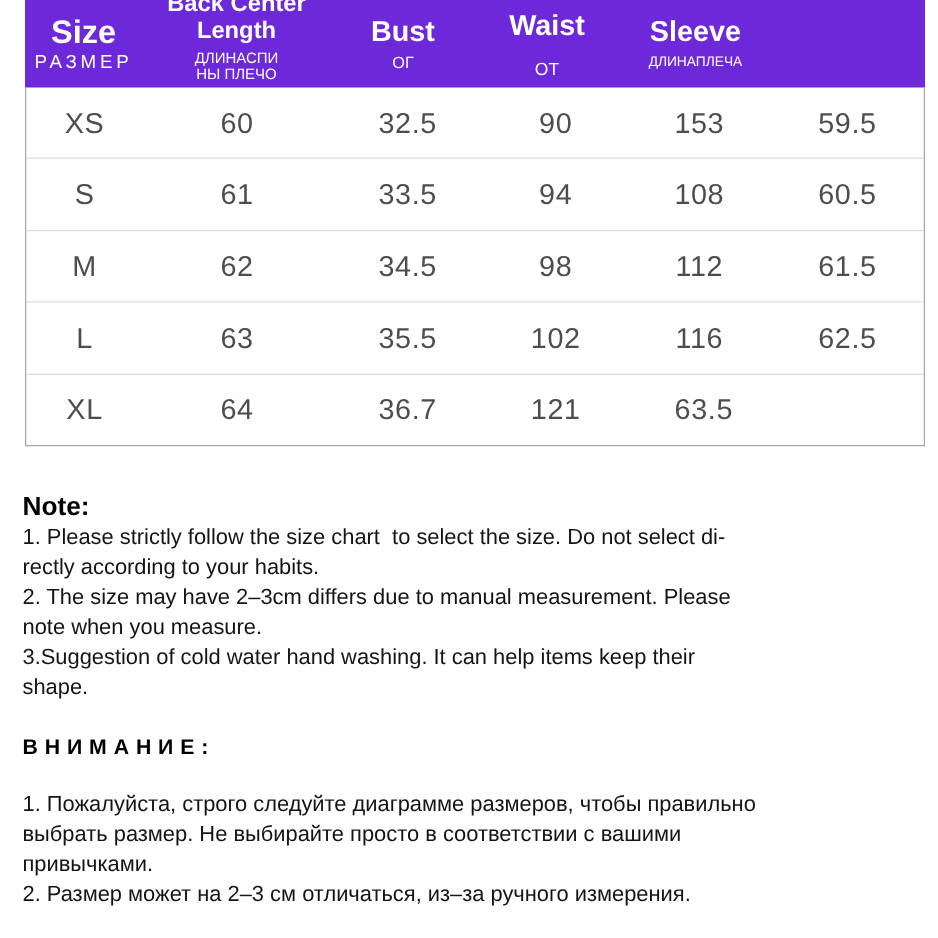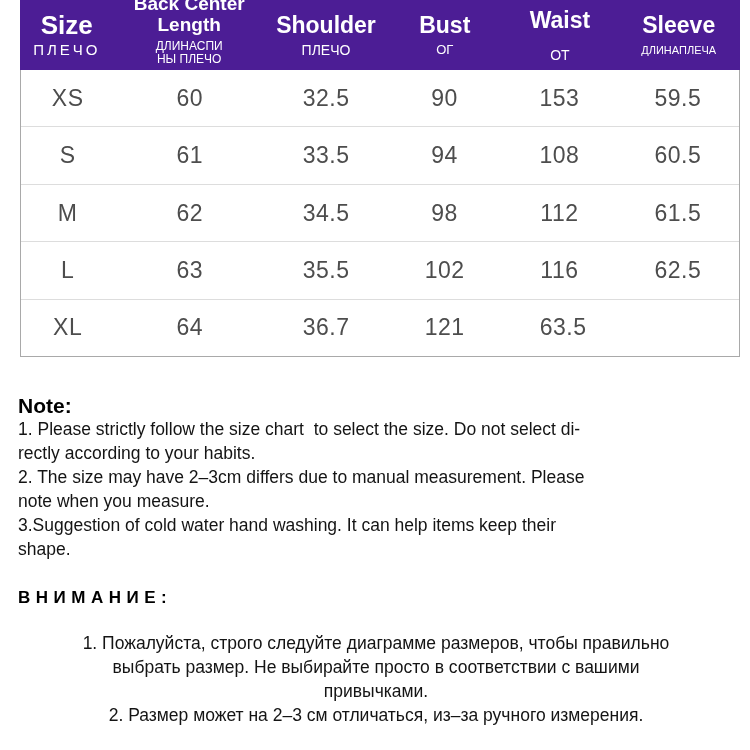--- a/index.html
+++ b/index.html
@@ -11,21 +11,21 @@
     overflow: hidden;
     font-family: "Liberation Sans", sans-serif;
   }
 
   
   .size-table { position: absolute; left: 20px; top: 0; width: 720px; }
 
   .thead {
     display: flex;
     height: 70px;
-    background: #4c1d95;
+    background: #6d28d9;
     color: #ffffff;
     overflow: hidden;
   }
   .th {
     display: flex;
     flex-direction: column;
     justify-content: center;
     align-items: center;
     text-align: center;
     box-sizing: border-box;
@@ -79,43 +79,39 @@
     white-space: pre-wrap;
   }
   .attn-title {
     margin-top: 27px;
     font-size: 17px;
     font-weight: bold;
     letter-spacing: 5.5px;
     color: #000000;
     line-height: 20px;
   }
-  .para-ru { margin-top: 23px; text-align: center; }
+  .para-ru { margin-top: 23px; }
 </style>
 </head>
 <body>
 
 <div class="page">
 
   <div class="size-table">
 
     <div class="thead">
       <div class="th c0">
         <span class="en">Size</span>
-        <span class="ru">ПЛЕЧО</span>
+        <span class="ru">РАЗМЕР</span>
       </div>
       <div class="th c1">
         <span class="en">Back Center</span>
         <span class="en">Length</span>
         <span class="ru">ДЛИНАСПИ</span>
         <span class="ru ru2">НЫ ПЛЕЧО</span>
-      </div>
-      <div class="th c2">
-        <span class="en">Shoulder</span>
-        <span class="ru">ПЛЕЧО</span>
       </div>
       <div class="th c3">
         <span class="en">Bust</span>
         <span class="ru">ОГ</span>
       </div>
       <div class="th c4">
         <span class="en">Waist</span>
         <span class="ru">ОТ</span>
       </div>
       <div class="th c5">

